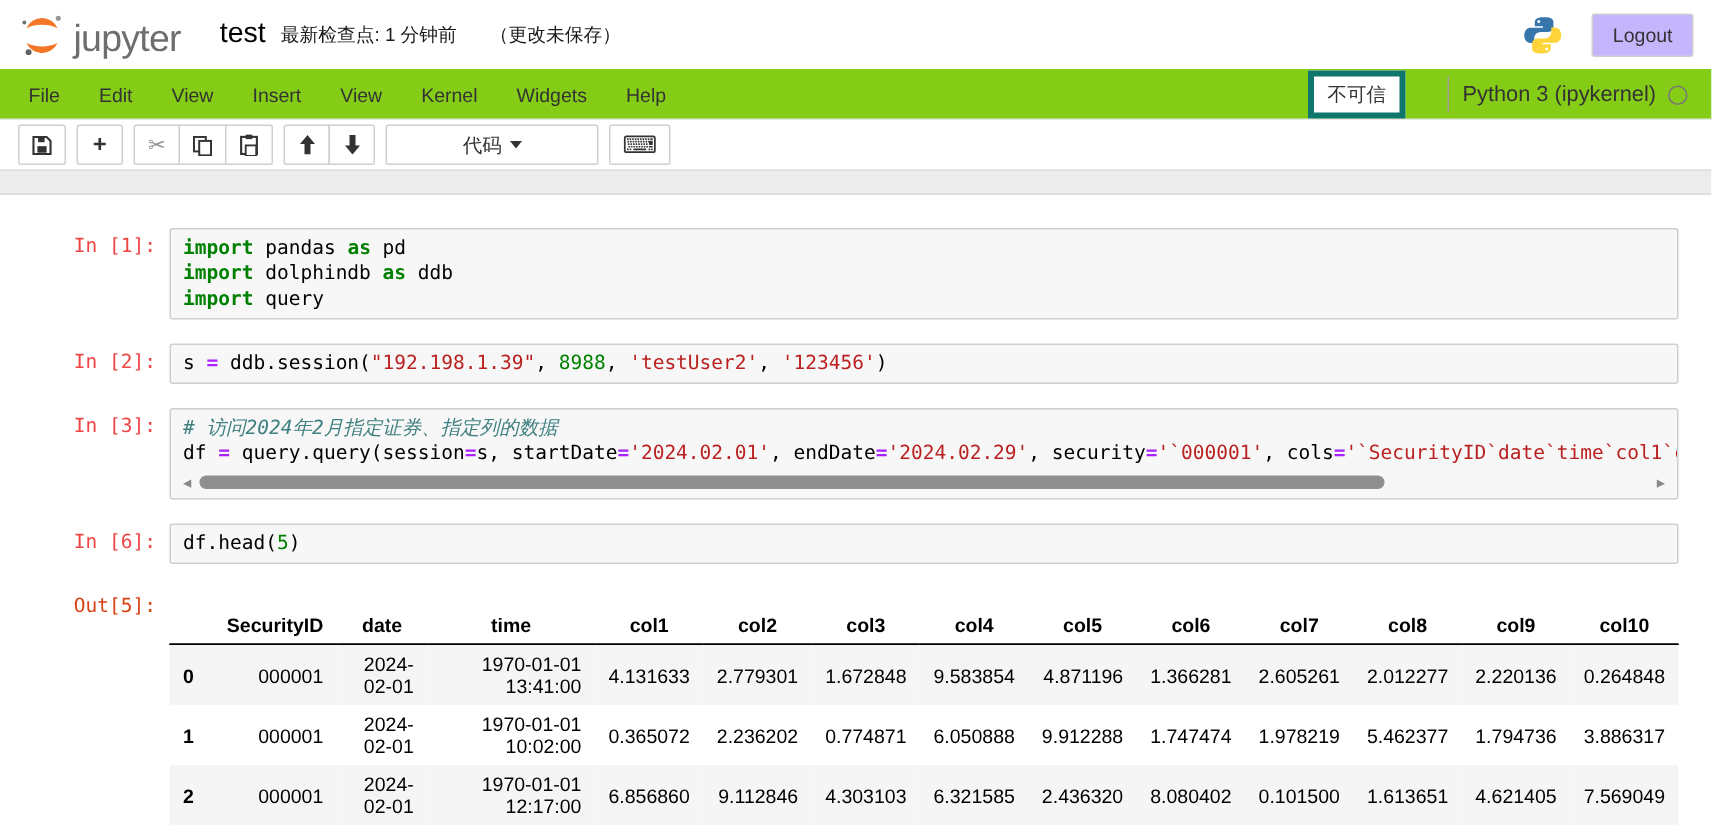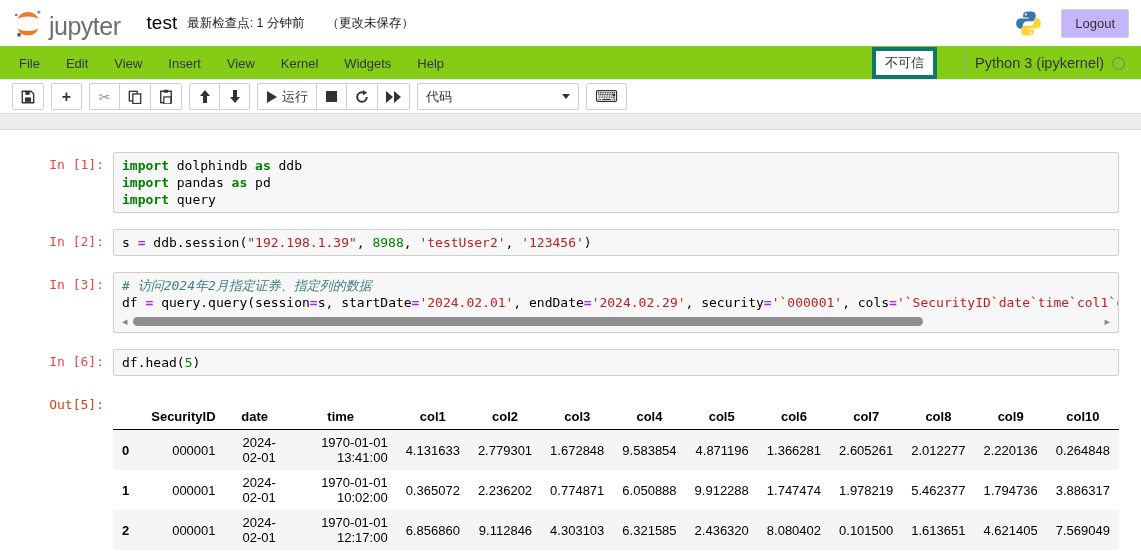--- a/index.html
+++ b/index.html
@@ -35,21 +35,21 @@
   .tbtn { height:27px; min-width:31px; background:#fff; border:1px solid #cfcfcf;
           display:flex; align-items:center; justify-content:center; gap:5px;
           padding:0 8px; font-size:13px; color:#333; cursor:pointer; }
   .btn-group .tbtn + .tbtn { margin-left:-1px; }
   .btn-group .tbtn:first-child { border-radius:2px 0 0 2px; }
   .btn-group .tbtn:last-child  { border-radius:0 2px 2px 0; }
   .btn-group .tbtn:only-child  { border-radius:2px; }
   .uicon { font-family:"DejaVu Sans", sans-serif; font-size:14px; line-height:1; color:#333; }
   .uicon.dim { color:#8f8f8f; }
   .plus-glyph { font-size:16px; font-weight:bold; line-height:1; }
-  .celltype-dd { width:162px; justify-content:space-between; }
+  .celltype-dd { width:142px; }
   .caret-down { width:0; height:0; border-left:4px solid transparent; border-right:4px solid transparent;
                 border-top:5px solid #333; }
 
   
   .header-strip { height:17px; background:#ececec; border-top:1px solid #dcdcdc;
                   border-bottom:1px solid #dcdcdc; }
 
   
   .notebook { padding-top:22px; background:#fff; }
   .cell { display:flex; margin:0 22px 16px 0; }
@@ -167,65 +167,40 @@
         <path d="M6 0 L11 6 H8 V13 H4 V6 H1 Z" fill="#333"></path>
       </svg>
     </div>
     <div class="tbtn">
       <svg width="12" height="13" viewBox="0 0 12 13">
         <path d="M6 13 L11 7 H8 V0 H4 V7 H1 Z" fill="#333"></path>
       </svg>
     </div>
   </div>
   <div class="btn-group">
-    <div class="tbtn">
-      <svg width="11" height="12" viewBox="0 0 11 12">
-        <path d="M1 0 L11 6 L1 12 Z" fill="#333"></path>
-      </svg>
-      <span>运行</span>
-    </div>
-    <div class="tbtn">
-      <svg width="11" height="11" viewBox="0 0 11 11">
-        <rect width="11" height="11" fill="#333"></rect>
-      </svg>
-    </div>
-    <div class="tbtn">
-      <svg width="14" height="14" viewBox="0 0 16 16">
-        <path d="M13.5 8 A5.5 5.5 0 1 1 10 2.9" fill="none" stroke="#333" stroke-width="2.2"></path>
-        <path d="M9 0 L14 3 L9 6 Z" fill="#333"></path>
-      </svg>
-    </div>
-    <div class="tbtn">
-      <svg width="15" height="12" viewBox="0 0 15 12">
-        <path d="M0 0 L7 6 L0 12 Z" fill="#333"></path>
-        <path d="M8 0 L15 6 L8 12 Z" fill="#333"></path>
-      </svg>
-    </div>
-  </div>
-  <div class="btn-group">
     <div class="tbtn celltype-dd">
       <span>代码</span>
       <span class="caret-down"></span>
     </div>
   </div>
   <div class="btn-group">
     <div class="tbtn">
       <span class="uicon" style="font-size:16px">⌨</span>
     </div>
   </div>
 </div>
 
 <div class="header-strip"></div>
 
 <div class="notebook">
   <div id="cells">
       <div class="cell">
         <div class="prompt in">In  [1]:</div>
         <div class="input-box">
-          <div class="code-lines"><div><span class="tok-kw">import</span><span> dolphindb </span><span class="tok-kw">as</span><span> ddb</span></div><div><span class="tok-kw">import</span><span> pandas </span><span class="tok-kw">as</span><span> pd</span></div><div><span class="tok-kw">import</span><span> query</span></div></div>
+          <div class="code-lines"><div><span class="tok-kw">import</span><span> pandas </span><span class="tok-kw">as</span><span> pd</span></div><div><span class="tok-kw">import</span><span> dolphindb </span><span class="tok-kw">as</span><span> ddb</span></div><div><span class="tok-kw">import</span><span> query</span></div></div>
         </div>
       </div>
       <div class="cell">
         <div class="prompt in">In  [2]:</div>
         <div class="input-box">
           <div class="code-lines"><div><span>s </span><span class="tok-op">=</span><span> ddb.session(</span><span class="tok-str">"192.198.1.39"</span><span>, </span><span class="tok-num">8988</span><span>, </span><span class="tok-str">'testUser2'</span><span>, </span><span class="tok-str">'123456'</span><span>)</span></div></div>
         </div>
       </div>
       <div class="cell">
         <div class="prompt in">In  [3]:</div>

